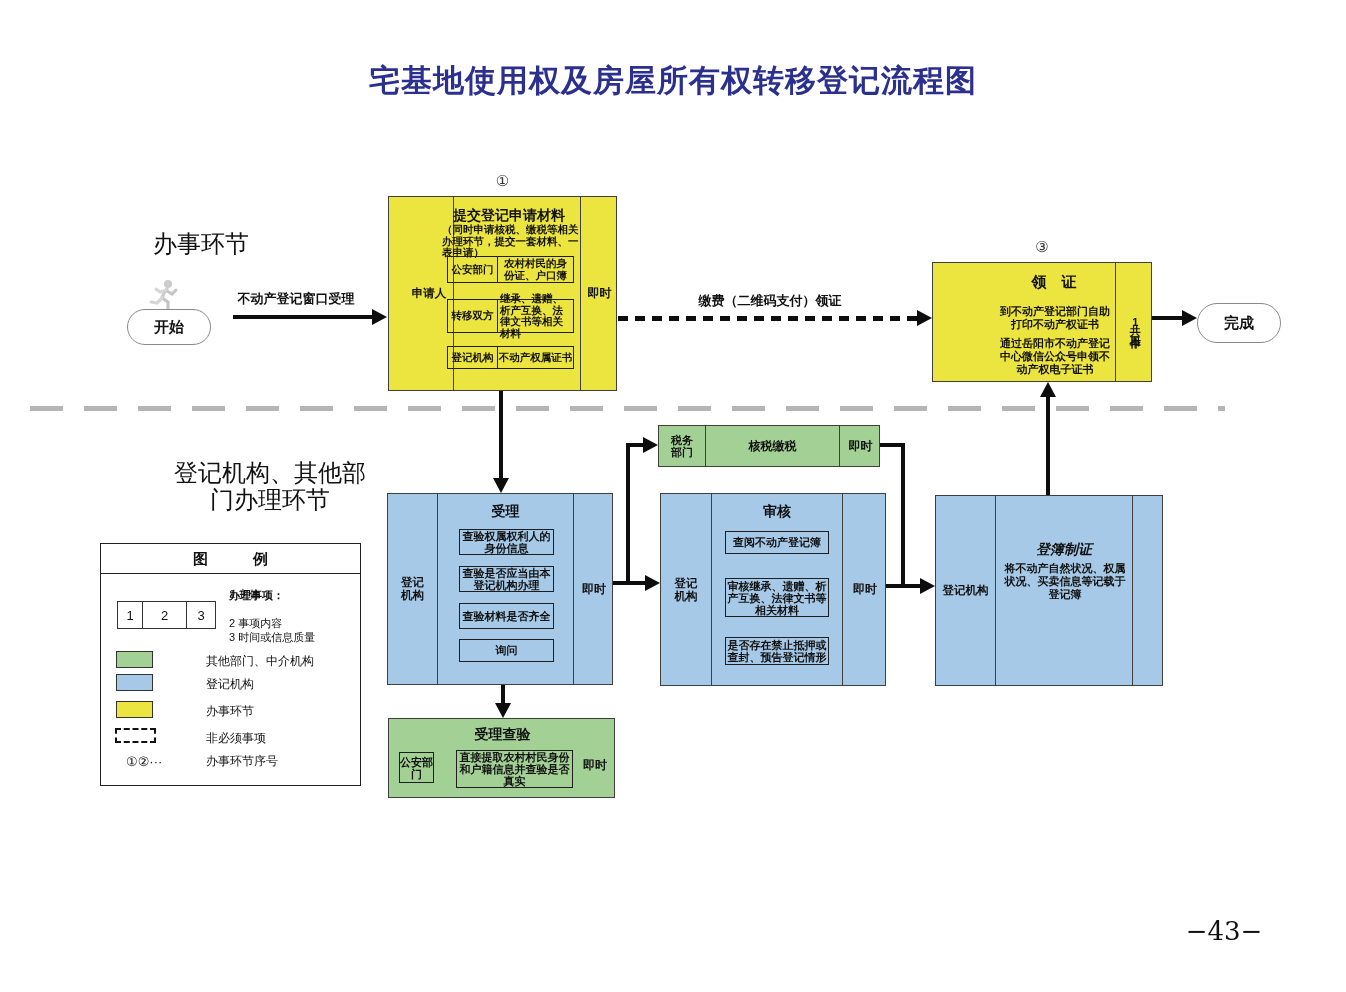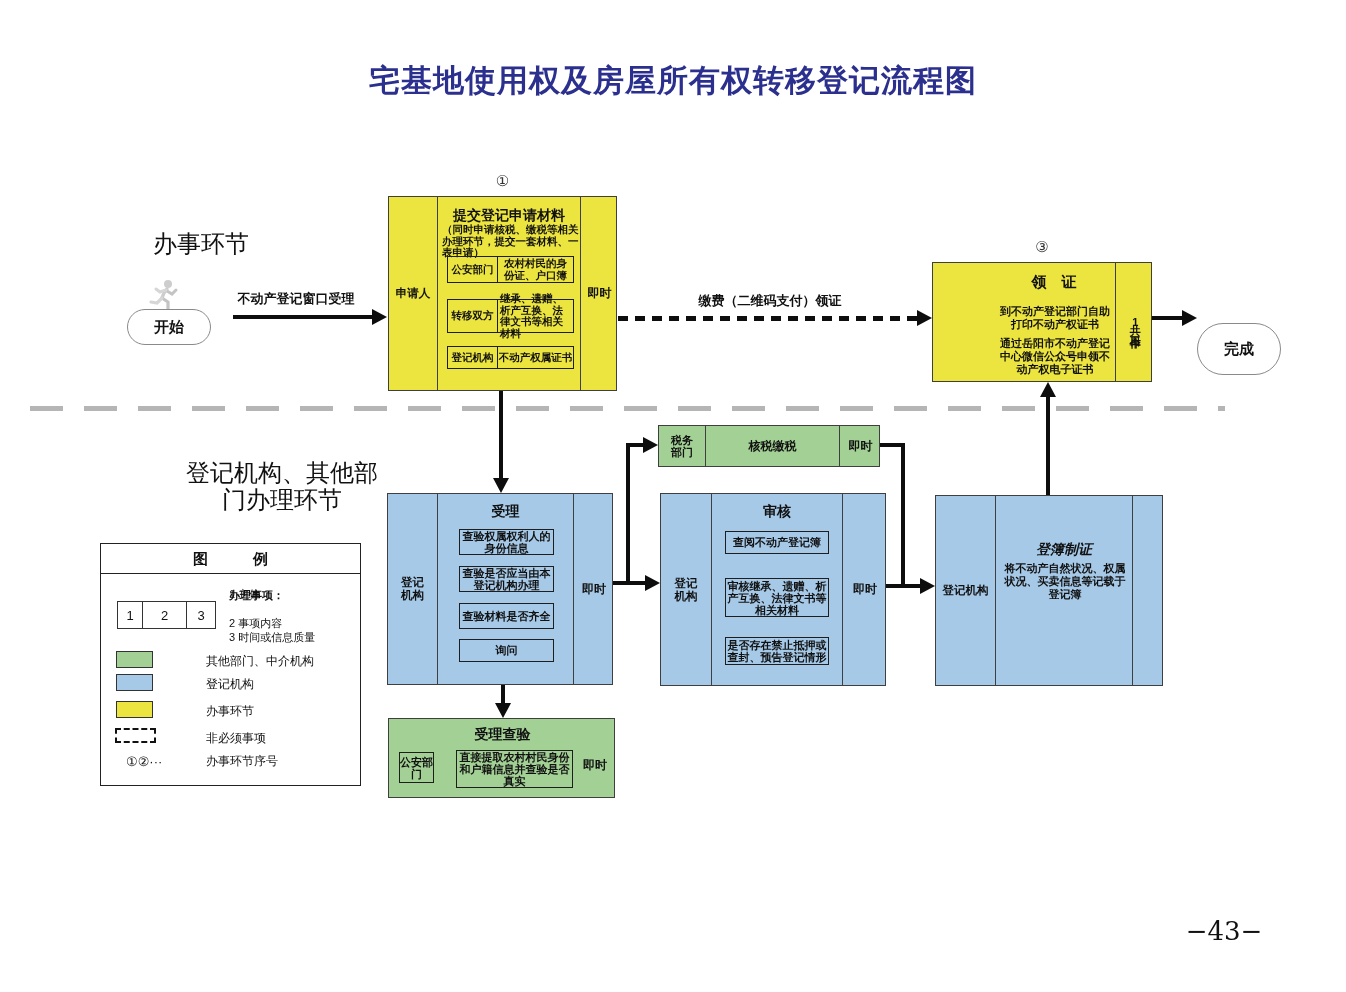--- a/index.html
+++ b/index.html
@@ -44,50 +44,50 @@
   .w2{width:28px;display:inline-block;}
 </style>
 </head>
 <body>
 
 <div id="canvas">
 
   <div class="title">宅基地使用权及房屋所有权转移登记流程图</div>
 
   <div class="lane" style="left:153px;top:228px;">办事环节</div>
-  <div class="lane" style="left:167px;top:460px;width:206px;text-align:center;line-height:27px;margin-left:12px;">登记机构、其他部门办理环节</div>
+  <div class="lane" style="left:167px;top:460px;width:206px;text-align:center;line-height:27px;">登记机构、其他部门办理环节</div>
 
   <div class="abs" style="left:146px;top:278px;width:38px;height:34px;">
     <svg width="38" height="34" viewBox="0 0 38 34">
       <circle cx="22" cy="6" r="4" fill="#cdcdcd"></circle>
       <path d="M21 11 C18 14 17 16 16 20" fill="none" stroke="#cdcdcd" stroke-width="3.4" stroke-linecap="round"></path>
       <path d="M21 13 L26 16 L30 12" fill="none" stroke="#c4c4c4" stroke-width="3" stroke-linecap="round"></path>
       <path d="M20 12 L14 14 L10 11" fill="none" stroke="#d6d6d6" stroke-width="3" stroke-linecap="round"></path>
       <path d="M16 20 L22 24 L22 31" fill="none" stroke="#c4c4c4" stroke-width="3.2" stroke-linecap="round"></path>
       <path d="M16 20 L11 25 L5 24" fill="none" stroke="#d6d6d6" stroke-width="3.2" stroke-linecap="round"></path>
     </svg>
   </div>
 
   <div class="stadium" style="left:127px;top:309px;width:84px;height:36px;">开始</div>
-  <div class="stadium" style="left:1197px;top:303px;width:84px;height:52px;margin-top:20px;">完成</div>
+  <div class="stadium" style="left:1197px;top:303px;width:84px;height:40px;">完成</div>
 
   <div class="lbl" style="left:230px;top:290px;width:132px;text-align:center;font-size:13px;">不动产登记窗口受理</div>
   <div class="hline" style="left:233px;top:315px;width:140px;"></div>
   <div class="tri-r" style="left:372px;top:309px;"></div>
 
   <div class="lbl" style="left:660px;top:292px;width:220px;text-align:center;font-size:13px;">缴费（二维码支付）领证</div>
   <div class="dashline" style="left:618px;top:316px;width:299px;"></div>
   <div class="tri-r" style="left:917px;top:310px;"></div>
 
   <div class="hline" style="left:1152px;top:316px;width:32px;"></div>
   <div class="tri-r" style="left:1182px;top:310px;"></div>
 
   <div class="marker" style="left:388px;top:172px;width:229px;">①</div>
   <div class="box yellow" style="left:388px;top:196px;width:229px;height:195px;">
-    <div class="col br" style="left:0;width:49px;font-size:11.5px;">申请人</div>
+    <div class="col br" style="left:16px;width:49px;font-size:11.5px;">申请人</div>
     <div class="col bl" style="left:191px;width:38px;font-size:12px;">即时</div>
     <div class="lbl" style="left:49px;top:10px;width:142px;text-align:center;font-size:14px;">提交登记申请材料</div>
     <div class="lbl" style="left:53px;top:27px;width:137px;font-size:10.5px;line-height:11.5px;">（同时申请核税、缴税等相关办理环节，提交一套材料、一表申请）</div>
     <div class="subbox" style="left:58px;top:59px;width:127px;height:27px;padding:0;">
       <div style="width:49px;height:100%;border-right:1.5px solid #1e1e1e;display:flex;align-items:center;justify-content:center;font-size:10.5px;">公安部门</div>
       <div style="flex:1;font-size:10.5px;line-height:11.5px;padding:1px 2px;">农村村民的身份证、户口簿</div>
     </div>
     <div class="subbox" style="left:58px;top:102px;width:127px;height:34px;padding:0;">
       <div style="width:49px;height:100%;border-right:1.5px solid #1e1e1e;display:flex;align-items:center;justify-content:center;font-size:10.5px;">转移双方</div>
       <div style="flex:1;font-size:10.5px;line-height:11.5px;padding:1px 2px;text-align:left;">继承、遗赠、析产互换、法律文书等相关材料</div>

